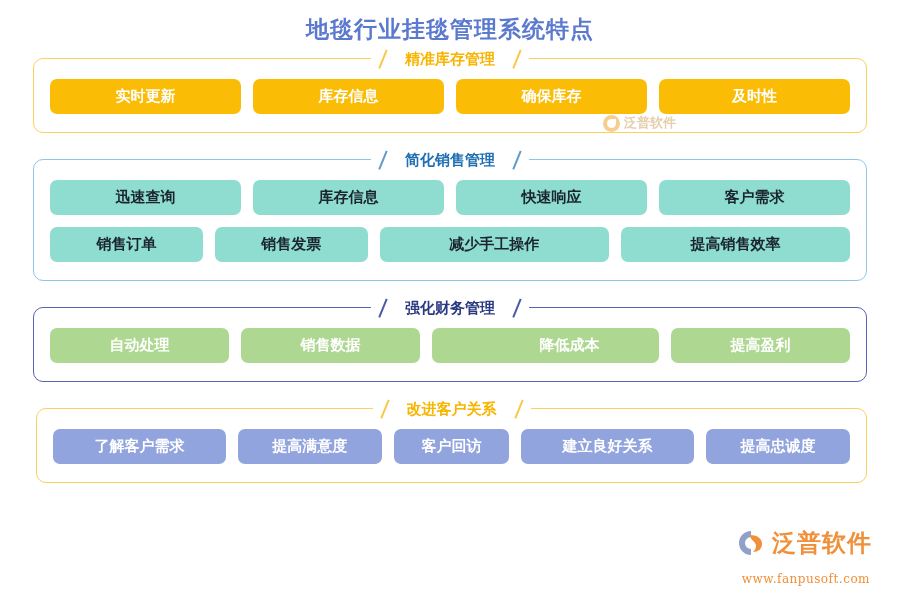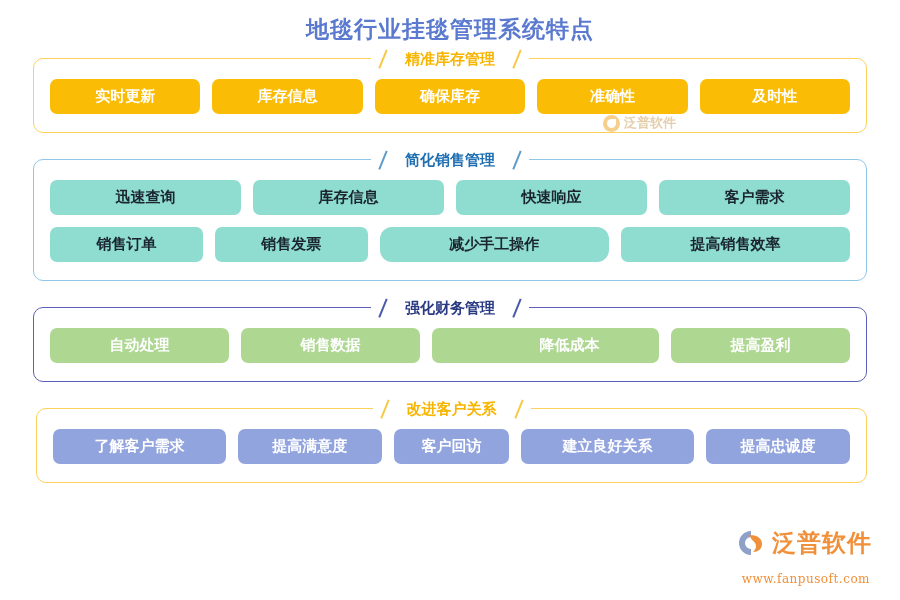--- a/index.html
+++ b/index.html
@@ -207,42 +207,41 @@
           <span class="hdr-gap"></span>
           <span class="slash"></span>
           <span class="hdr-label" style="color: rgb(247, 181, 0);">精准库存管理</span>
           <span class="slash"></span>
           <span class="hdr-gap"></span>
         </div>
         <div class="chip-row first last">
           <div class="chip amber" style="flex-grow: 1;">实时更新</div>
           <div class="chip amber" style="flex-grow: 1;">库存信息</div>
           <div class="chip amber" style="flex-grow: 1;">确保库存</div>
-          <div class="chip amber" style="flex-grow: 1;">准确性</div>
           <div class="chip amber" style="flex-grow: 1;">及时性</div>
         </div>
       </div>
       <div class="section s2" style="border-color: rgb(142, 198, 230);">
         <div class="section-header">
           <span class="hdr-gap"></span>
           <span class="slash"></span>
           <span class="hdr-label" style="color: rgb(31, 111, 178);">简化销售管理</span>
           <span class="slash"></span>
           <span class="hdr-gap"></span>
         </div>
         <div class="chip-row first">
           <div class="chip teal" style="flex-grow: 1;">迅速查询</div>
           <div class="chip teal" style="flex-grow: 1;">库存信息</div>
           <div class="chip teal" style="flex-grow: 1;">快速响应</div>
           <div class="chip teal" style="flex-grow: 1;">客户需求</div>
         </div>
         <div class="chip-row mid last">
           <div class="chip teal" style="flex-grow: 1;">销售订单</div>
           <div class="chip teal" style="flex-grow: 1;">销售发票</div>
-          <div class="chip teal" style="flex-grow: 1.5; border-radius: 12px;">减少手工操作</div>
+          <div class="chip teal" style="flex-grow: 1.5;">减少手工操作</div>
           <div class="chip teal" style="flex-grow: 1.5;">提高销售效率</div>
         </div>
       </div>
       <div class="section s3" style="border-color: rgb(91, 96, 184);">
         <div class="section-header">
           <span class="hdr-gap"></span>
           <span class="slash"></span>
           <span class="hdr-label" style="color: rgb(42, 58, 130);">强化财务管理</span>
           <span class="slash"></span>
           <span class="hdr-gap"></span>

